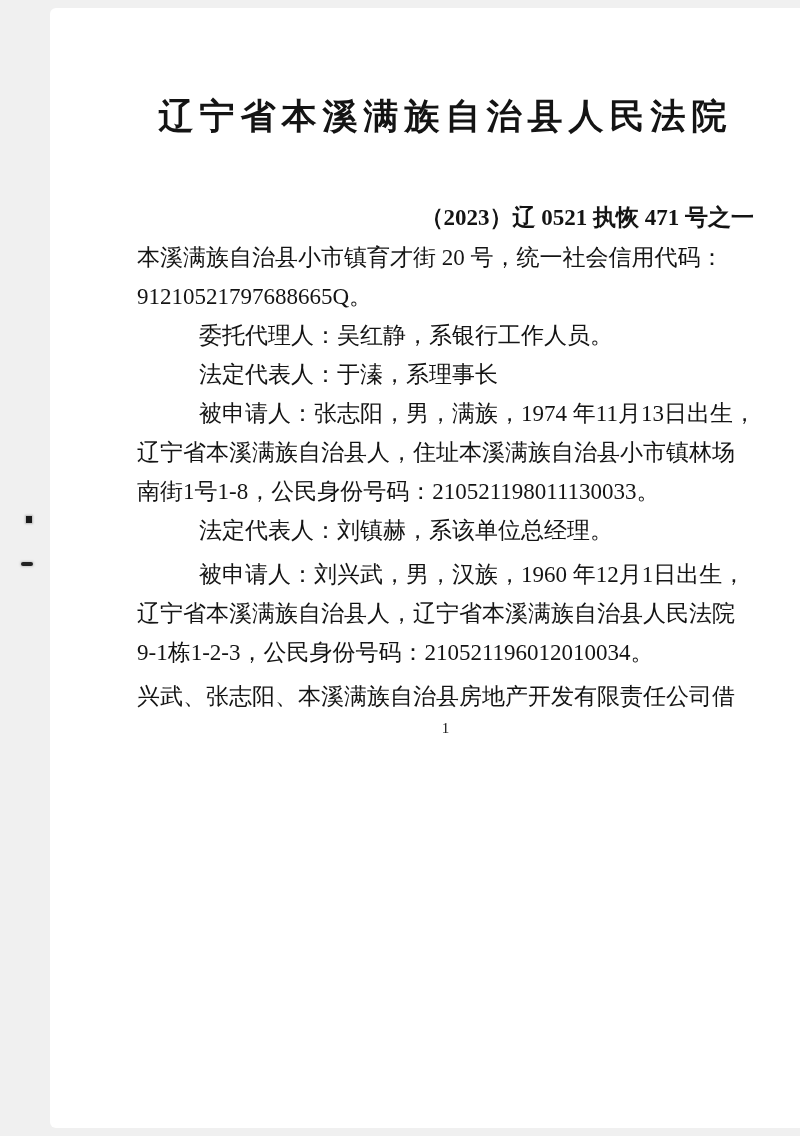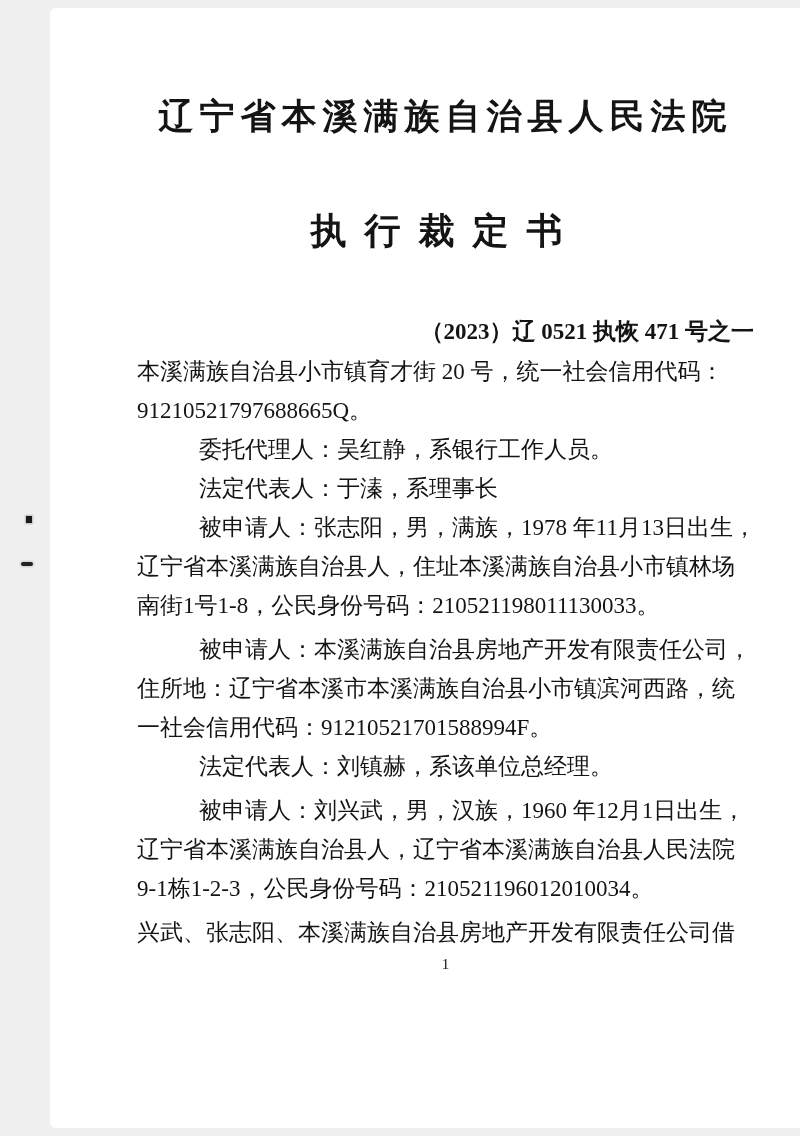--- a/index.html
+++ b/index.html
@@ -89,48 +89,42 @@
   }
 </style>
 </head>
 <body>
 
 <div class="page">
   <div class="content">
 
     <div class="court-title">辽宁省本溪满族自治县人民法院</div>
 
-    <div class="doc-title">执行裁定书</div>
 
     <div class="case-number">（2023）辽 0521 执恢 471 号之一</div>
 
     <div class="para">
       <div class="line">本溪满族自治县小市镇育才街 20 号，统一社会信用代码：</div>
       <div class="line">91210521797688665Q。</div>
     </div>
 
     <div class="para">
       <div class="line first">委托代理人：吴红静，系银行工作人员。</div>
     </div>
 
     <div class="para">
       <div class="line first">法定代表人：于溱，系理事长</div>
     </div>
 
     <div class="para">
-      <div class="line first">被申请人：张志阳，男，满族，1978 年11月13日出生，</div>
+      <div class="line first">被申请人：张志阳，男，满族，1974 年11月13日出生，</div>
       <div class="line">辽宁省本溪满族自治县人，住址本溪满族自治县小市镇林场</div>
       <div class="line">南街1号1-8，公民身份号码：210521198011130033。</div>
     </div>
 
-    <div class="para spaced">
-      <div class="line first">被申请人：本溪满族自治县房地产开发有限责任公司，</div>
-      <div class="line">住所地：辽宁省本溪市本溪满族自治县小市镇滨河西路，统</div>
-      <div class="line">一社会信用代码：91210521701588994F。</div>
-    </div>
 
     <div class="para">
       <div class="line first">法定代表人：刘镇赫，系该单位总经理。</div>
     </div>
 
     <div class="para spaced">
       <div class="line first">被申请人：刘兴武，男，汉族，1960 年12月1日出生，</div>
       <div class="line">辽宁省本溪满族自治县人，辽宁省本溪满族自治县人民法院</div>
       <div class="line">9-1栋1-2-3，公民身份号码：210521196012010034。</div>
     </div>

